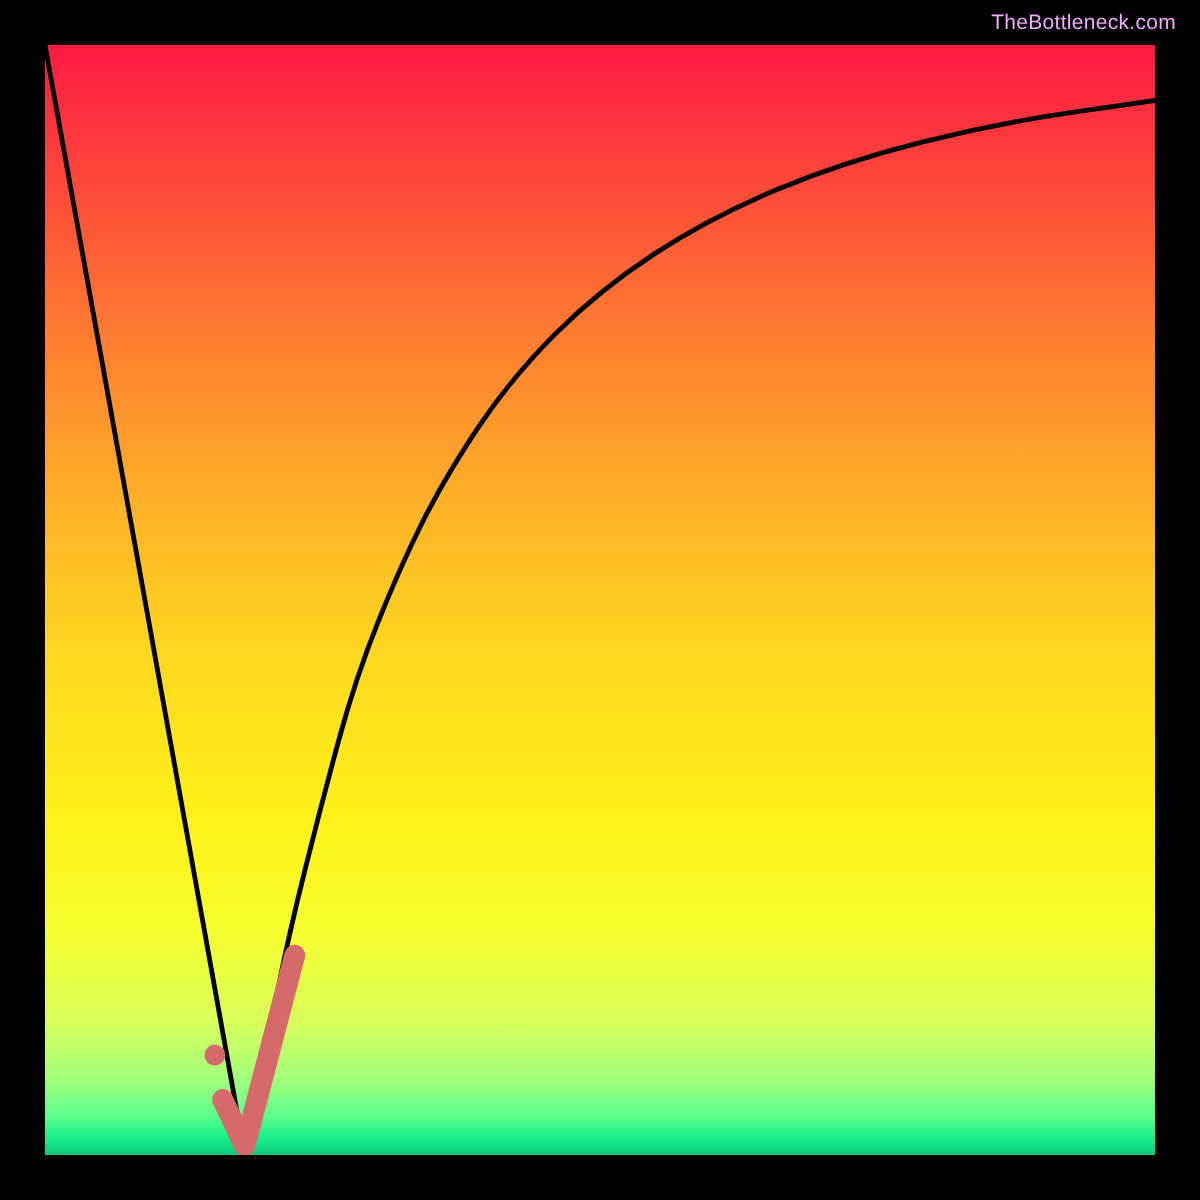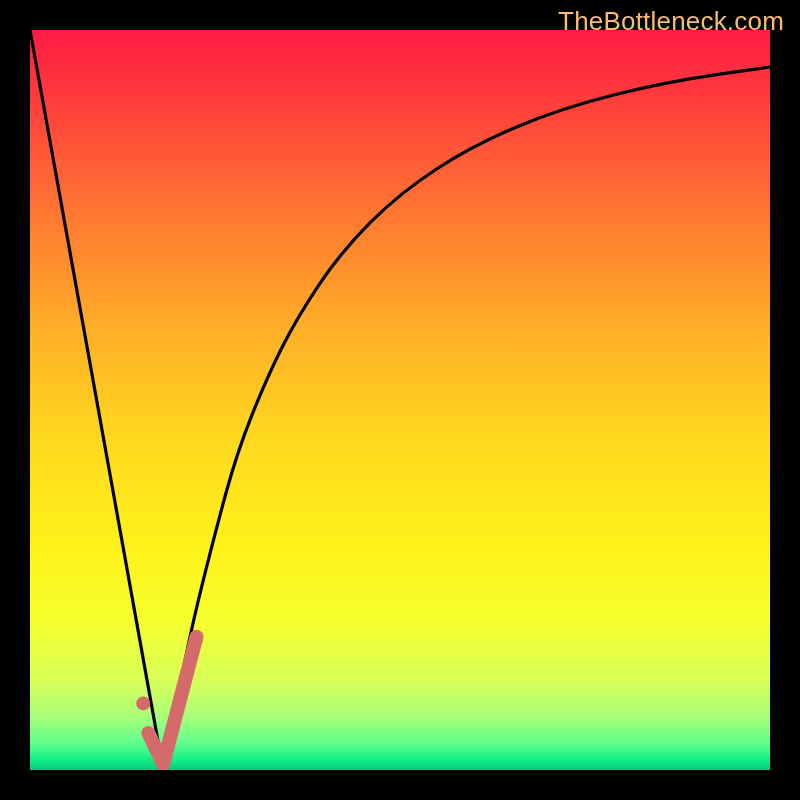--- a/index.html
+++ b/index.html
@@ -26,22 +26,22 @@
     overflow: hidden;
   }
   .gradient-bg {
     position: absolute;
     left: 0; top: 0; right: 0; bottom: 0;
   }
   .watermark {
     position: absolute;
     top: 6px;
     right: 16px;
-    color: #fdba74;
-    font-size: 26px;
+    color: #f0abfc;
+    font-size: 14px;
     letter-spacing: 0.2px;
     font-weight: 500;
   }
   svg.curve-layer {
     position: absolute;
     left: 0; top: 0;
     width: 740px; height: 740px;
     overflow: visible;
   }
 </style>

